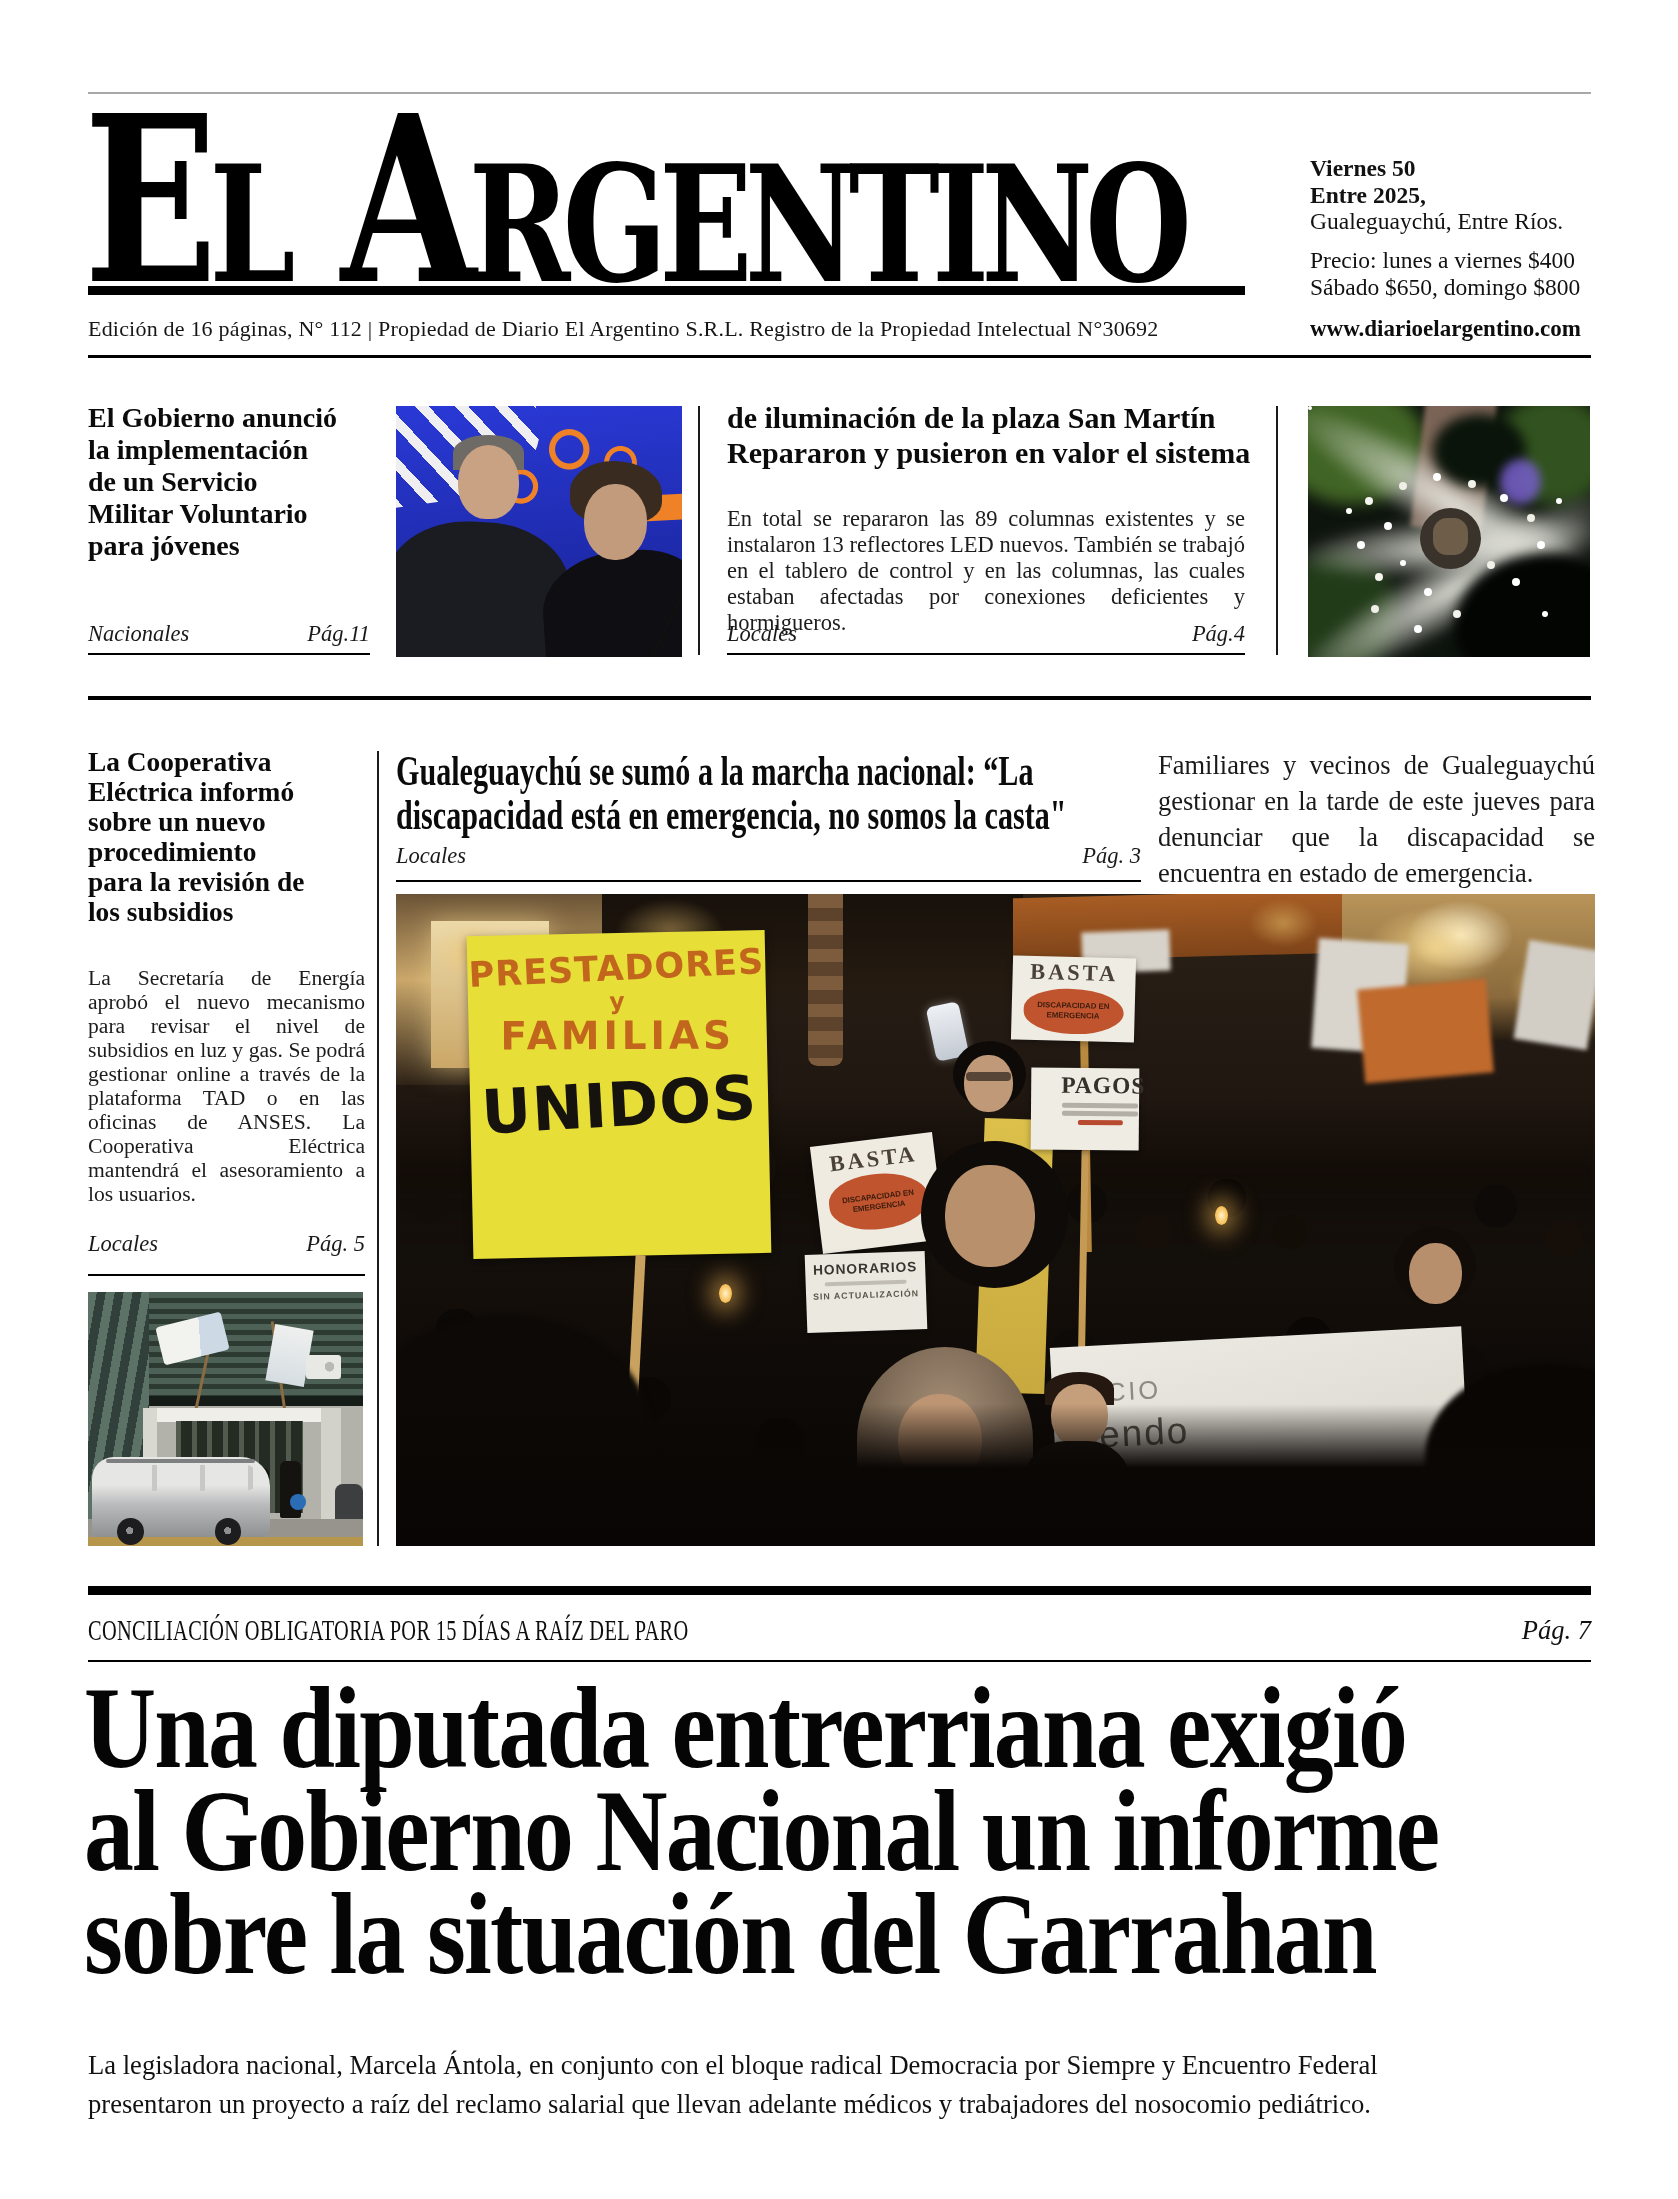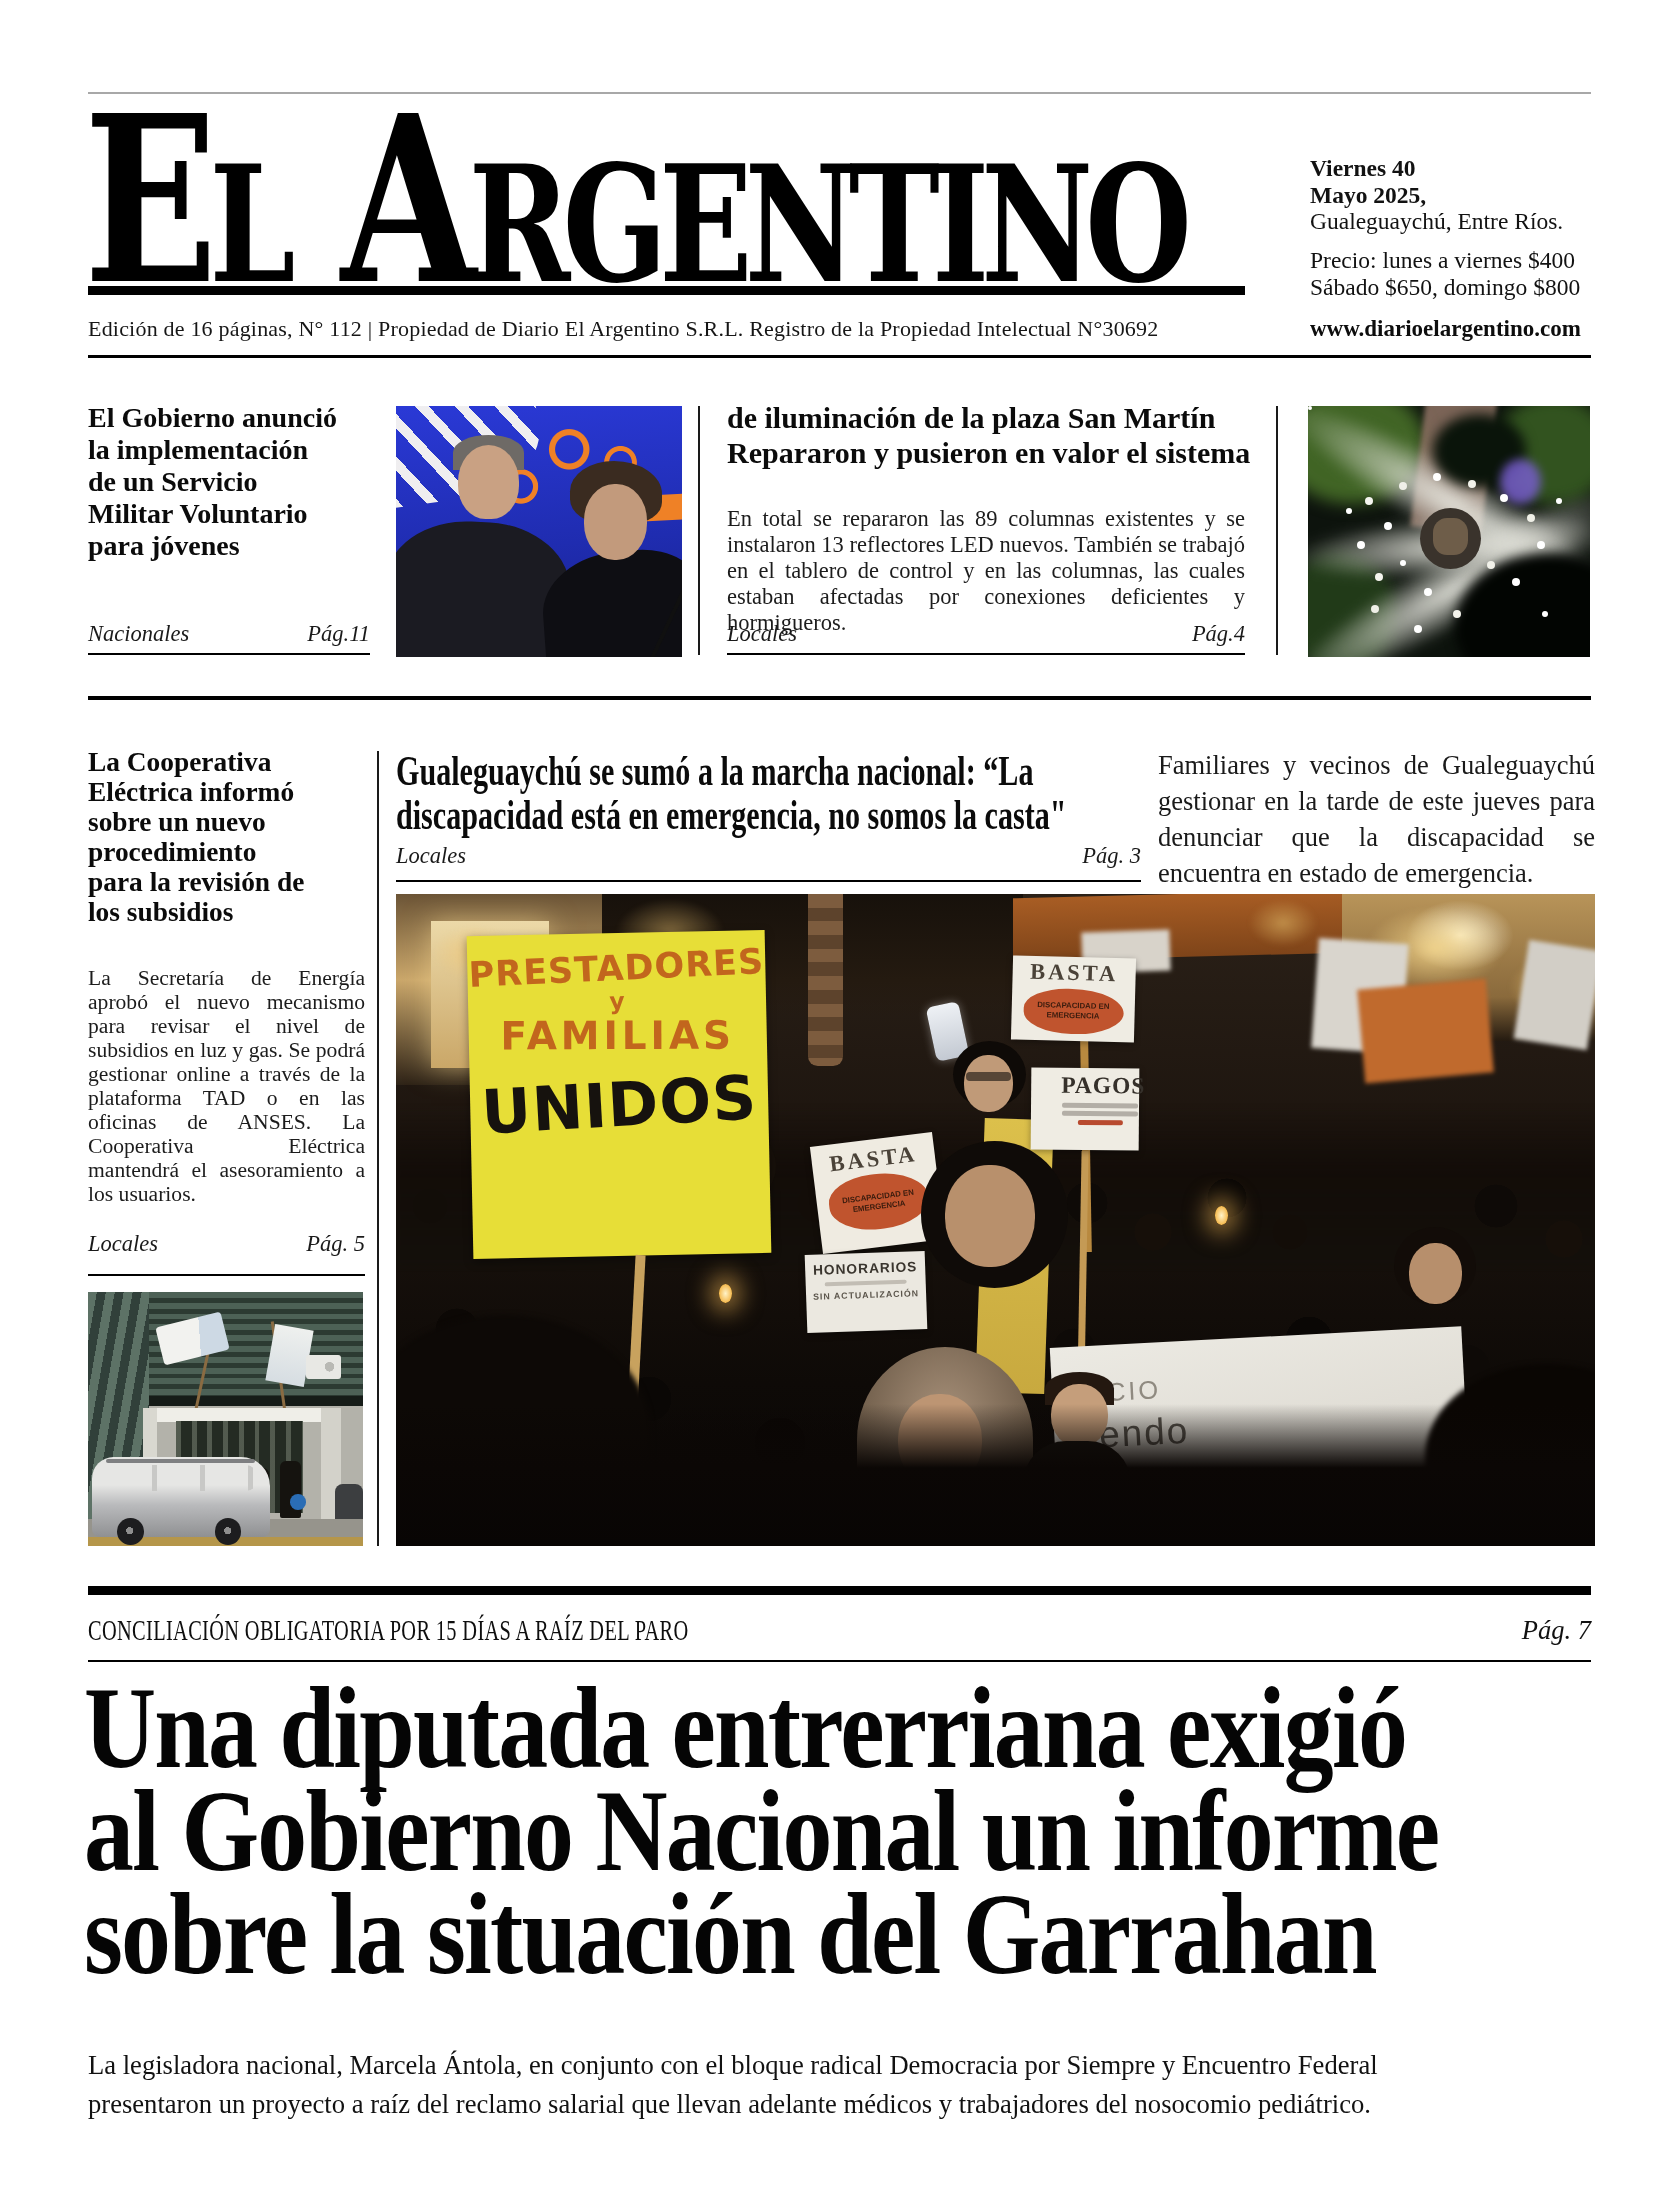--- a/index.html
+++ b/index.html
@@ -217,22 +217,22 @@
 <div class="page">
 
   <div class="rule" style="left:88px;top:92px;width:1503px;height:2px;background:#a8a8a8;"></div>
 
   <div class="logo">
     <span class="logo-text">El Argentino</span>
   </div>
   <div class="logo-underline"></div>
 
   <div class="info">
-    <div class="b">Viernes 40</div>
-    <div class="b">Mayo 2025,</div>
+    <div class="b">Viernes 50</div>
+    <div class="b">Entre 2025,</div>
     <div>Gualeguaychú, Entre Ríos.</div>
     <div class="gap"></div>
     <div>Precio: lunes a viernes $400</div>
     <div>Sábado $650, domingo $800</div>
   </div>
   <div class="website">www.diarioelargentino.com</div>
   <div class="edition">Edición de 16 páginas, N° 112 | Propiedad de Diario El Argentino S.R.L. Registro de la Propiedad Intelectual N°30692</div>
 
   <div class="rule" style="left:88px;top:355px;width:1503px;height:2.9px;"></div>
 

